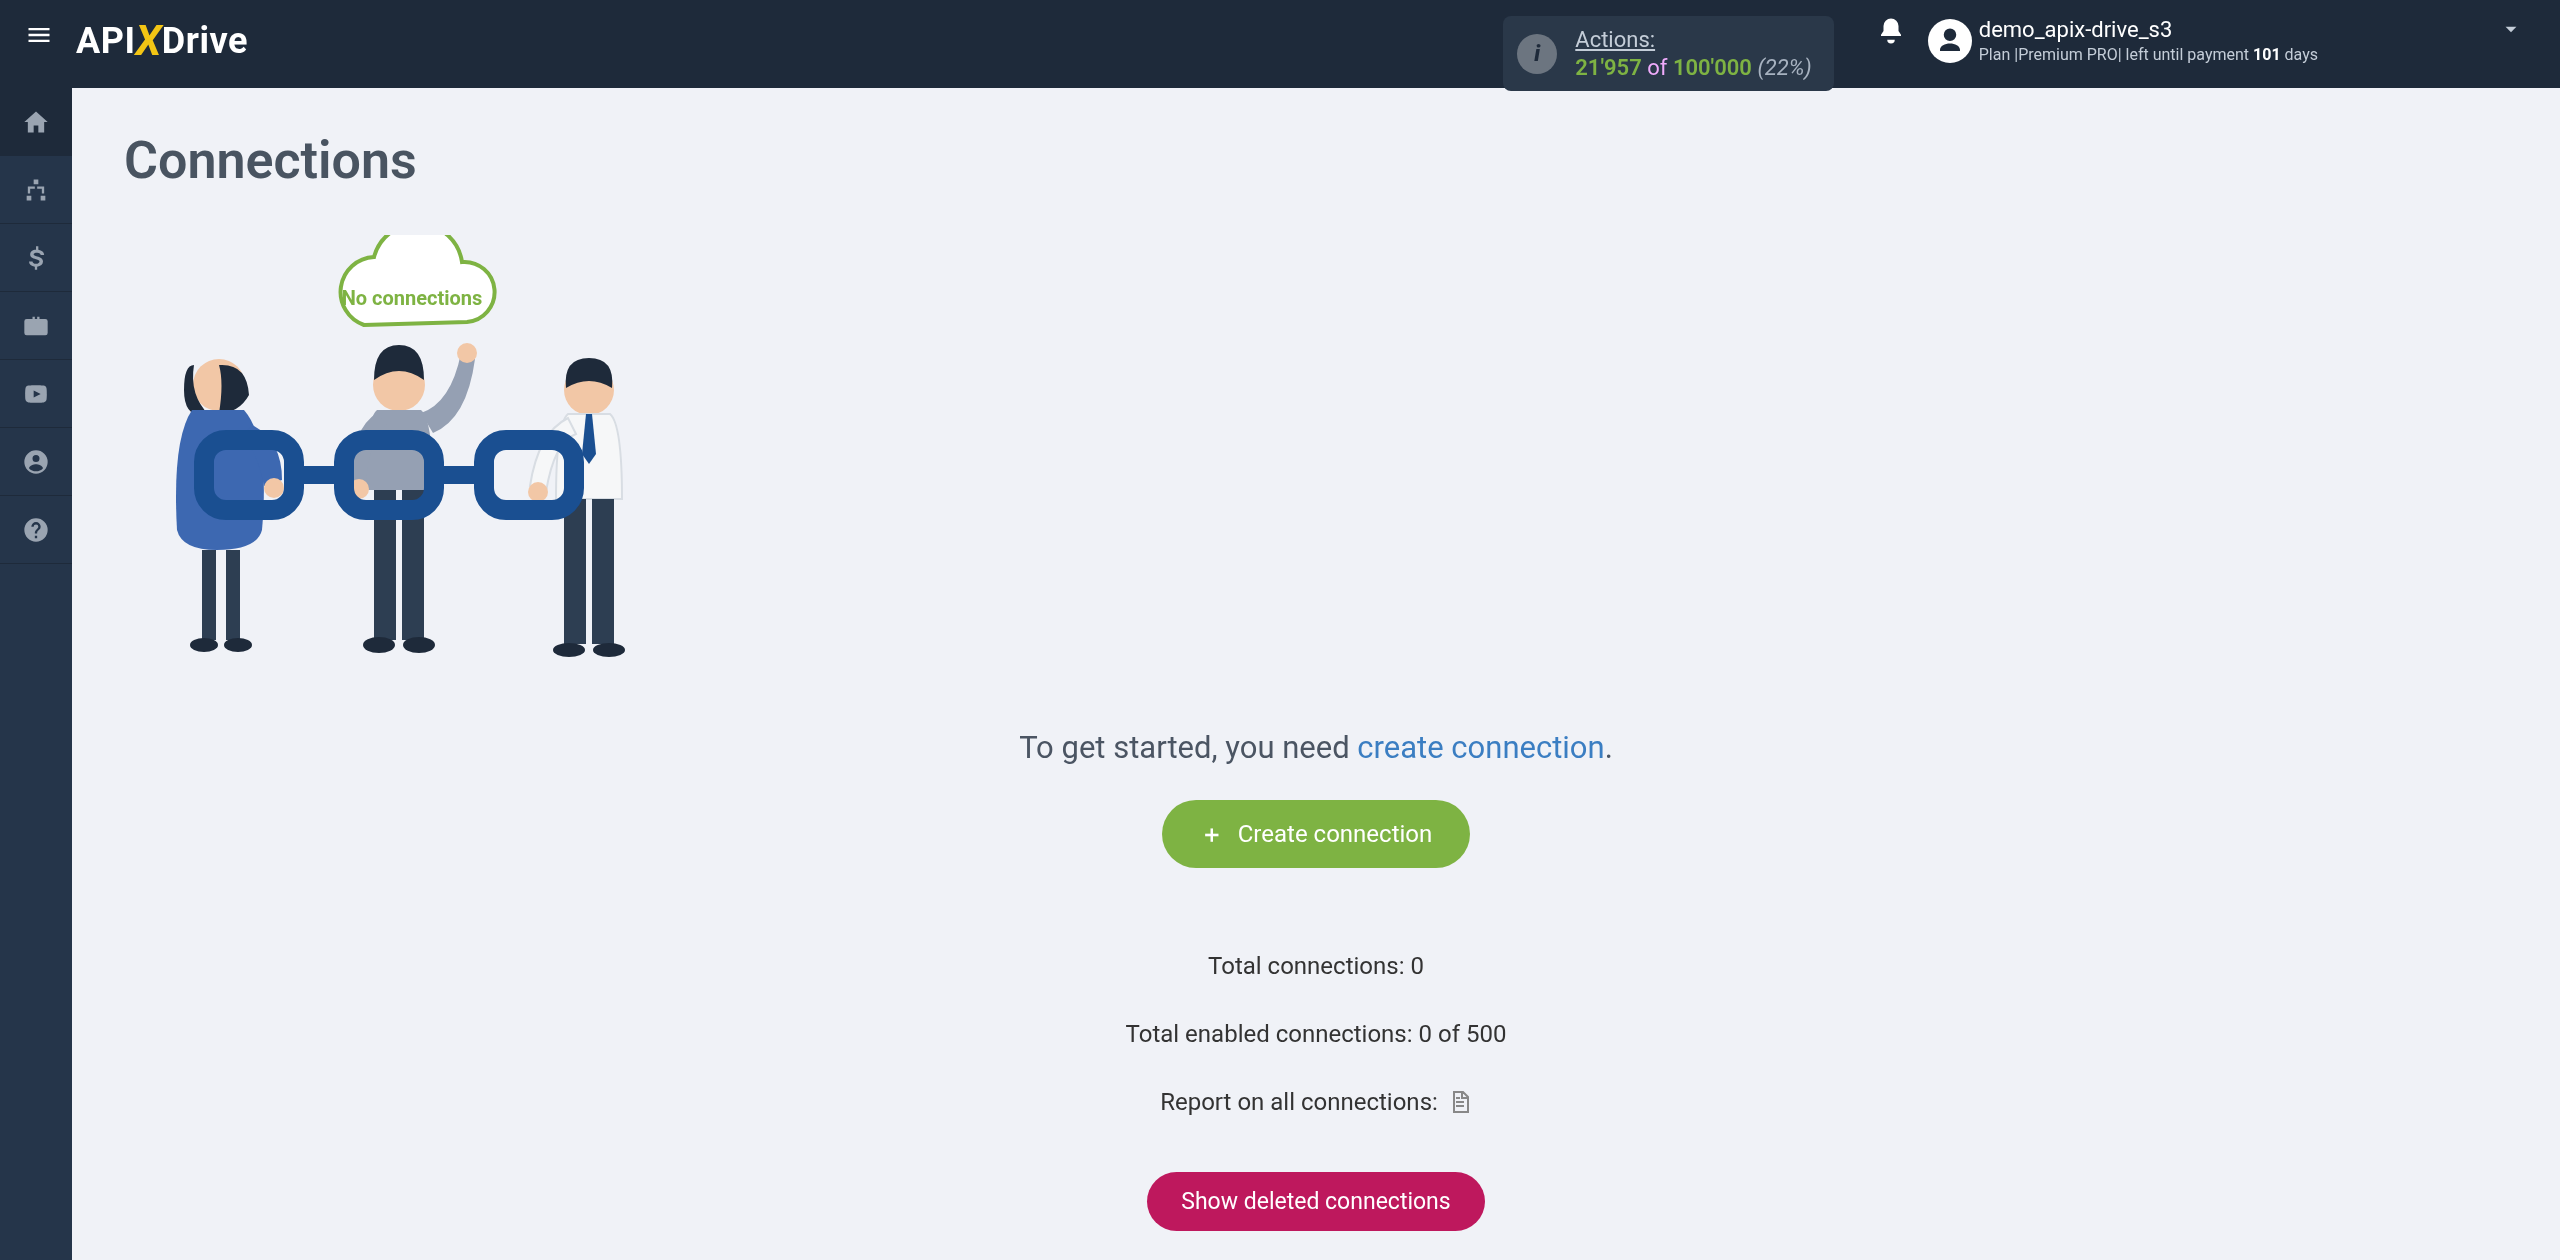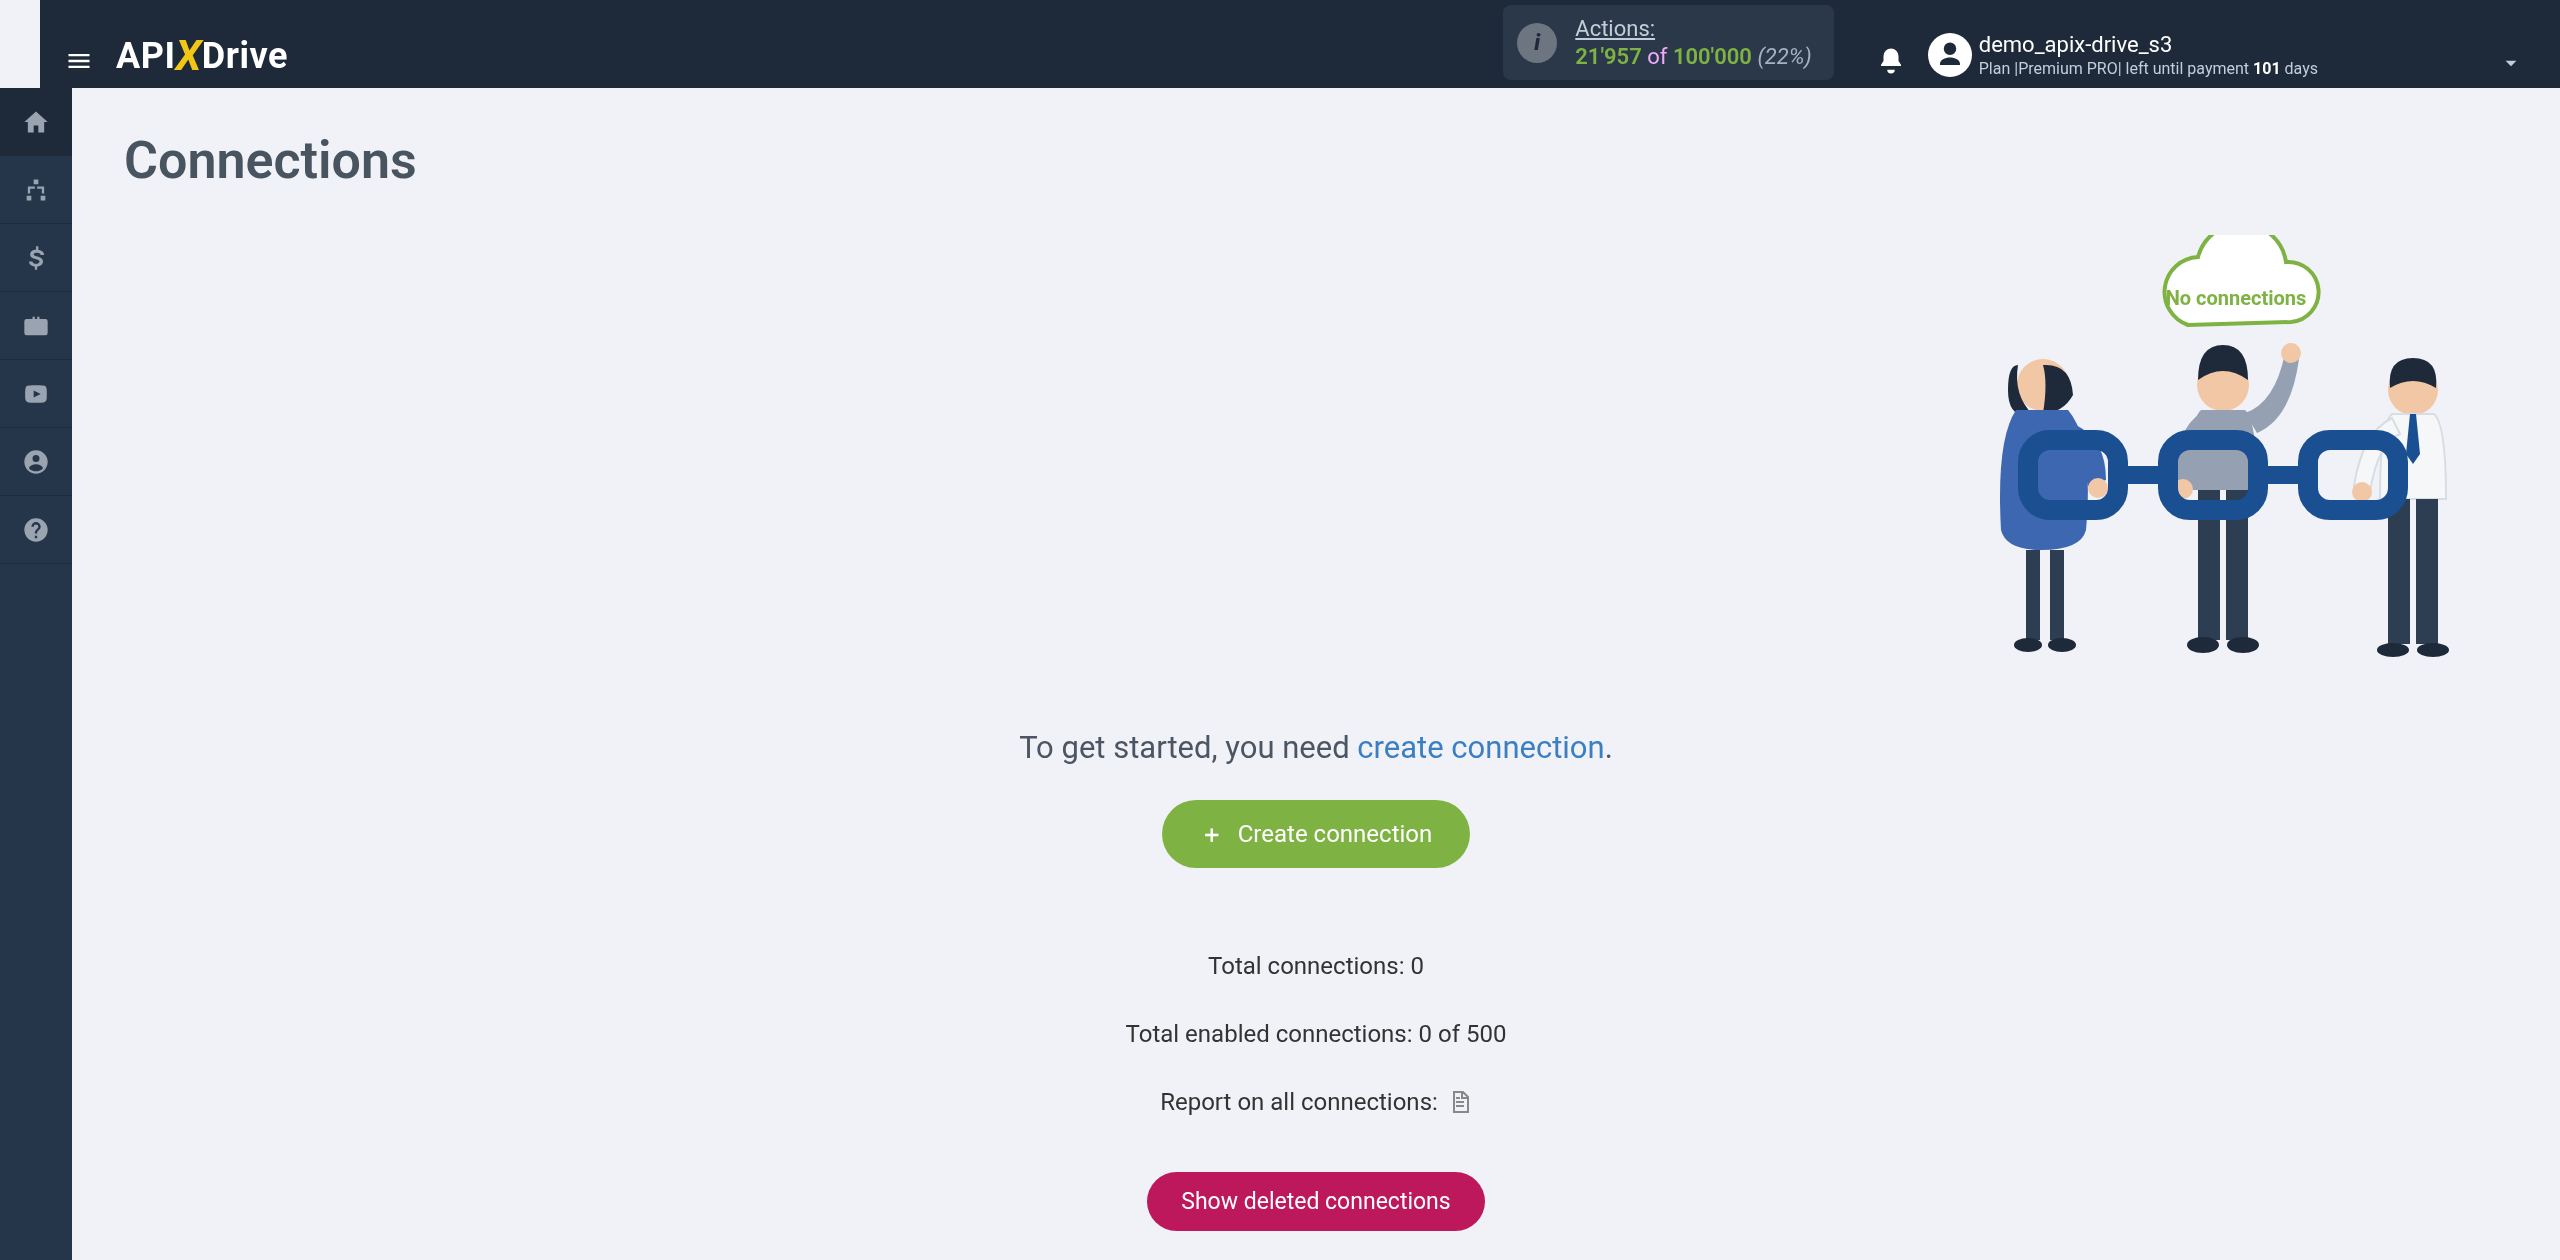--- a/index.html
+++ b/index.html
@@ -1,19 +1,19 @@
 <!DOCTYPE html>
 <html><head>
 <meta charset="utf-8">
 <style>
 * { margin:0; padding:0; box-sizing:border-box; }
 body { font-family:-apple-system,BlinkMacSystemFont,"Segoe UI",Roboto,Helvetica,Arial,sans-serif; background:#f0f2f7; width:2560px; height:1260px; overflow:hidden; }
 
 
-.header { background:#1e2a3a; height:88px; display:flex; align-items:flex-end; padding:8px 20px; position:relative;margin-left:40px; }
+.header { background:#1e2a3a; height:88px; display:flex; align-items:flex-start; padding:16px 20px; position:relative; }
 .menu-btn { width:38px; height:38px; display:flex; align-items:center; justify-content:center; cursor:pointer; }
 .menu-btn svg { fill:#fff; }
 .logo { margin-left:18px; display:flex; align-items:center; font-weight:700; font-size:36px; color:#fff; letter-spacing:0.5px; }
 .logo .x { color:#f3c514; font-style:italic; font-size:42px; }
 .hdr-spacer { flex:1; }
 .actions-box { background:#2a3849; border-radius:8px; padding:10px 22px 10px 14px; display:flex; align-items:center; gap:18px; margin-right:20px; }
 .info-badge { width:40px; height:40px; border-radius:50%; background:#6c7580; display:flex; align-items:center; justify-content:center; color:#1e2a3a; font-weight:900; font-size:22px; font-style:italic; }
 .actions-text { font-size:22px; line-height:1.25; }
 .actions-label { color:#c4cdd8;text-decoration:underline; }
 .actions-used { color:#7eb343; font-weight:600; }
@@ -38,21 +38,21 @@
 .sb-item svg { fill:#9aa4b1; width:28px; height:28px; }
 
 
 .main { position:absolute; left:72px; top:88px; right:0; bottom:0; padding:42px 52px;border-radius:11px; }
 .page-title { font-size:52px; font-weight:600; color:#495461; margin-bottom:18px; }
 .breadcrumb { font-size:23px; color:#555; }
 .breadcrumb a { color:#3b7ec2; text-decoration:none; }
 .breadcrumb .sep { margin:0 10px; color:#999; }
 
 .empty { margin-top:44px; text-align:center; }
-.illus { display:flex; justify-content:flex-end; margin-bottom:44px; }
+.illus { display:flex; justify-content:flex-start; margin-bottom:44px; }
 .help-text { font-size:31px; color:#4b5563; margin-bottom:34px; }
 .help-text a { color:#3b7ec2; text-decoration:none; }
 .btn-create { display:inline-flex; align-items:center; gap:14px; background:#7eb343; color:#fff; border:none; padding:18px 38px; border-radius:40px; font-size:24px; cursor:pointer; font-family:inherit; }
 .btn-create .plus { font-size:24px; font-weight:700; }
 .stats { margin-top:84px; font-size:24px; color:#333; display:flex; justify-content:center; align-items:center; gap:40px;flex-direction:column; }
 .report { display:inline-flex; align-items:center; gap:10px; }
 .report svg { fill:#888; width:24px; height:28px; }
 .btn-deleted { margin-top:56px; background:#be185d; color:#fff; border:none; padding:16px 34px; border-radius:30px; font-size:23px; cursor:pointer; font-family:inherit; }
 </style>
 </head>

